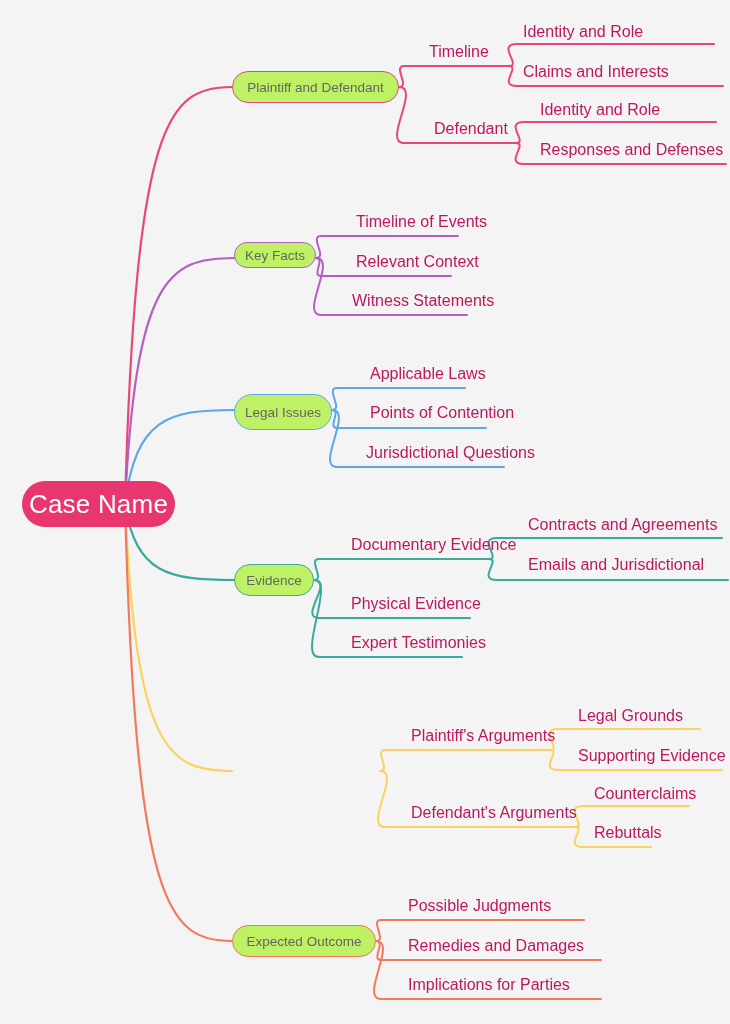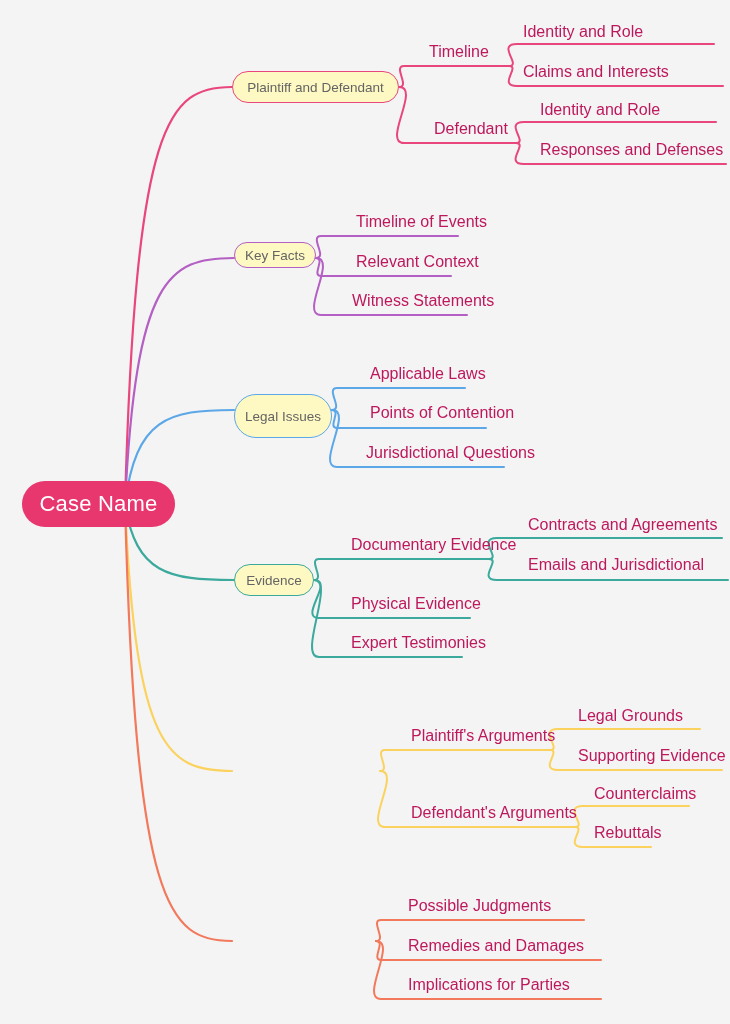--- a/index.html
+++ b/index.html
@@ -14,27 +14,27 @@
   .node{
     position:absolute;
     display:flex;align-items:center;justify-content:center;
     box-sizing:border-box;
     white-space:nowrap;
   }
   .node-root{
     background:#e8366f;
     color:#ffffff;
     border-radius:999px;
-    font-size:22px;
+    font-size:26px;
     letter-spacing:.2px;
     padding:0 22px;
     height:46px;
   }
   .node-l1{
-    background:#fef9c3;
+    background:#bef264;
     border:1.6px solid #cccccc;
     border-radius:999px;
     color:#646464;
     font-size:13.5px;
     height:30px;
     padding:12px 16px;
   }
   .leaf-label{
     position:absolute;
     color:#be185d;
@@ -118,32 +118,33 @@
     <div class="leaf-label" style="left: 429px; top: 44px;">Timeline</div>
     <div class="leaf-label" style="left: 523px; top: 24px;">Identity and Role</div>
     <div class="leaf-label" style="left: 523px; top: 64px;">Claims and Interests</div>
     <div class="leaf-label" style="left: 434px; top: 121px;">Defendant</div>
     <div class="leaf-label" style="left: 540px; top: 102px;">Identity and Role</div>
     <div class="leaf-label" style="left: 540px; top: 142px;">Responses and Defenses</div>
     <div class="node node-l1" style="left: 234px; top: 242px; width: 82px; height: 24px; border-color: rgb(180, 95, 196);">Key Facts</div>
     <div class="leaf-label" style="left: 356px; top: 214px;">Timeline of Events</div>
     <div class="leaf-label" style="left: 356px; top: 254px;">Relevant Context</div>
     <div class="leaf-label" style="left: 352px; top: 293px;">Witness Statements</div>
-    <div class="node node-l1" style="left: 234px; top: 394px; width: 98px; height: 44px; border-color: rgb(91, 167, 232);">Legal Issues</div>
+    <div class="node node-l1" style="left: 234px; top: 394px; width: 98px; height: 36px; border-color: rgb(91, 167, 232);">Legal Issues</div>
     <div class="leaf-label" style="left: 370px; top: 366px;">Applicable Laws</div>
     <div class="leaf-label" style="left: 370px; top: 405px;">Points of Contention</div>
     <div class="leaf-label" style="left: 366px; top: 445px;">Jurisdictional Questions</div>
     <div class="node node-l1" style="left: 234px; top: 564px; width: 80px; height: 32px; border-color: rgb(59, 169, 156);">Evidence</div>
     <div class="leaf-label" style="left: 351px; top: 537px;">Documentary Evidence</div>
     <div class="leaf-label" style="left: 528px; top: 517px;">Contracts and Agreements</div>
     <div class="leaf-label" style="left: 528px; top: 557px;">Emails and Jurisdictional</div>
     <div class="leaf-label" style="left: 351px; top: 596px;">Physical Evidence</div>
     <div class="leaf-label" style="left: 351px; top: 635px;">Expert Testimonies</div>
     <div class="leaf-label" style="left: 411px; top: 728px;">Plaintiff's Arguments</div>
     <div class="leaf-label" style="left: 578px; top: 708px;">Legal Grounds</div>
     <div class="leaf-label" style="left: 578px; top: 748px;">Supporting Evidence</div>
     <div class="leaf-label" style="left: 411px; top: 805px;">Defendant's Arguments</div>
     <div class="leaf-label" style="left: 594px; top: 786px;">Counterclaims</div>
     <div class="leaf-label" style="left: 594px; top: 825px;">Rebuttals</div>
+    <div class="node node-l1" style="left: 232px; top: 925px; width: 144px; height: 32px; border-color: rgb(242, 121, 91);">Expected Outcome</div>
     <div class="leaf-label" style="left: 408px; top: 898px;">Possible Judgments</div>
     <div class="leaf-label" style="left: 408px; top: 938px;">Remedies and Damages</div>
     <div class="leaf-label" style="left: 408px; top: 977px;">Implications for Parties</div>
   </div>
 
 </body></html>

